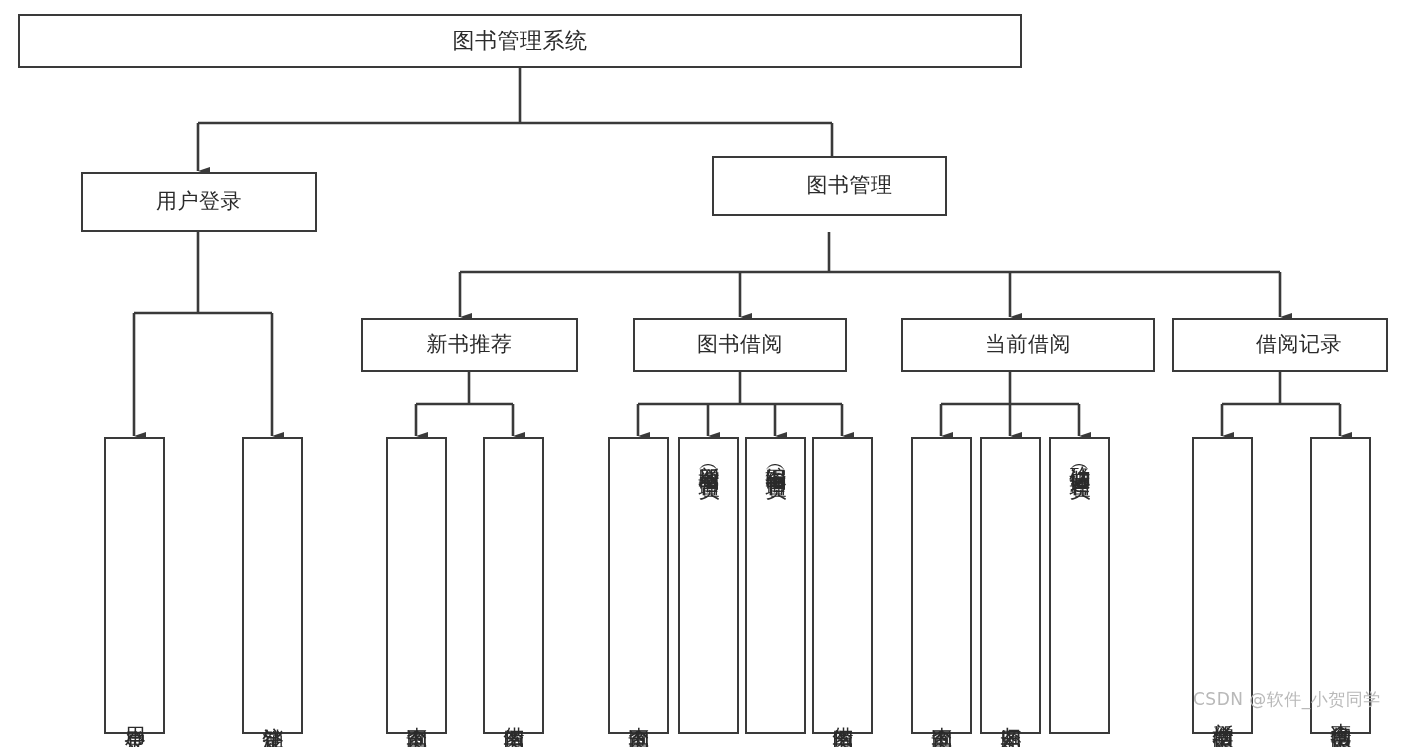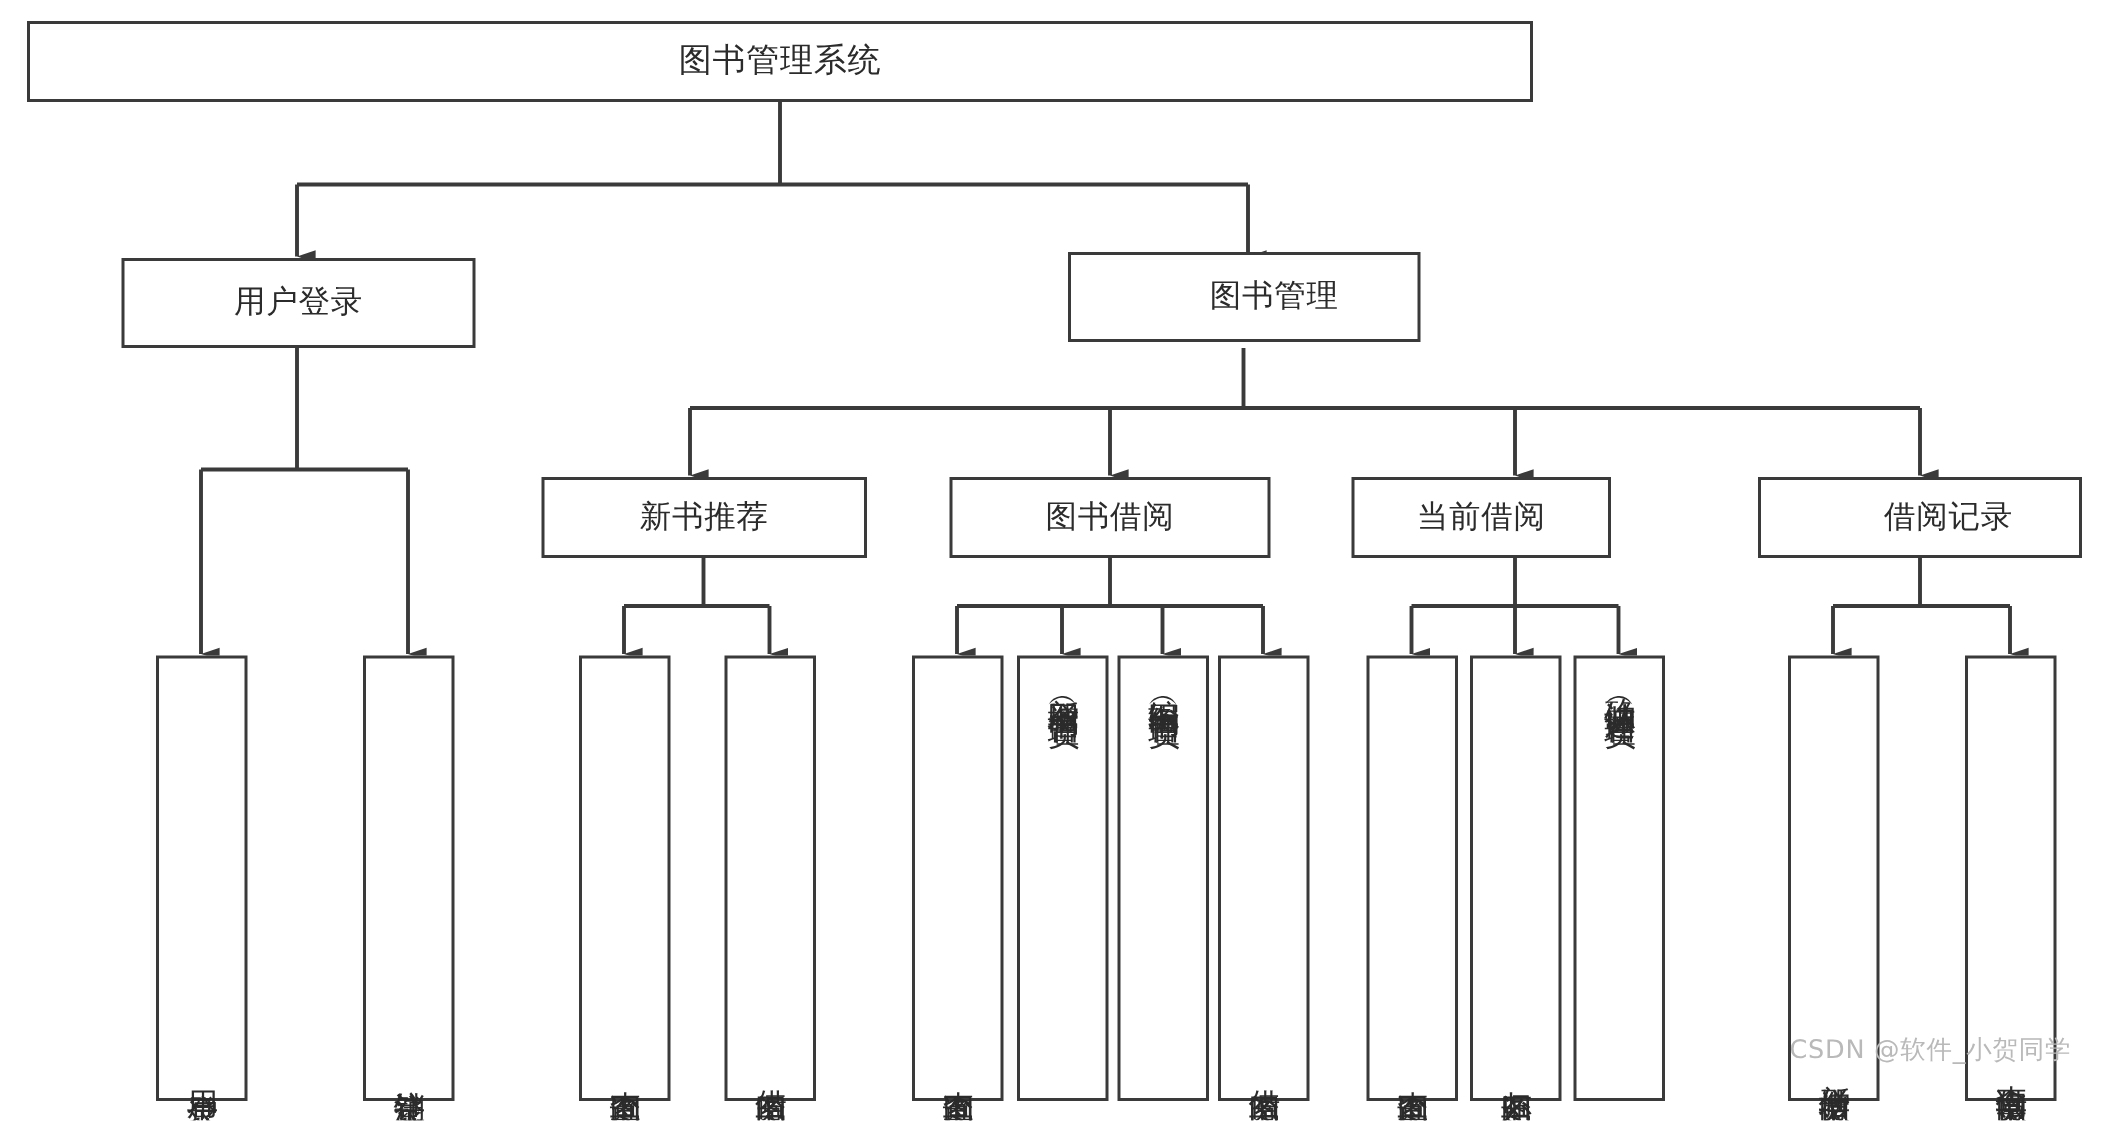--- a/index.html
+++ b/index.html
@@ -129,31 +129,31 @@
     </g>
   </svg>
 
   <div class="node h-node" id="n-root" style="left:18px; top:14px; width:1004px; height:54px;">
     <span class="lbl">图书管理系统</span>
   </div>
 
   <div class="node h-node" style="left:81px; top:172px; width:236px; height:60px;">
     <span class="lbl">用户登录</span>
   </div>
-  <div class="node h-node" style="left:712px; top:168px; width:235px; height:60px;padding-left:40px;">
+  <div class="node h-node" style="left:712px; top:156px; width:235px; height:60px;padding-left:40px;">
     <span class="lbl">图书管理</span>
   </div>
 
   <div class="node h-node" style="left:633px; top:318px; width:214px; height:54px;">
     <span class="lbl">图书借阅</span>
   </div>
   <div class="node h-node" style="left:361px; top:318px; width:217px; height:54px;">
     <span class="lbl">新书推荐</span>
   </div>
-  <div class="node h-node" style="left:901px; top:318px; width:173px; height:54px;">
+  <div class="node h-node" style="left:901px; top:318px; width:254px; height:54px;">
     <span class="lbl">当前借阅</span>
   </div>
   <div class="node h-node" style="left:1172px; top:318px; width:216px; height:54px;padding-left:38px;">
     <span class="lbl">借阅记录</span>
   </div>
 
   <div class="node v-node" style="left:104px; top:437px; width:61px; height:297px;">
     <span class="lbl">用户登录</span>
   </div>
   <div class="node v-node" style="left:242px; top:437px; width:61px; height:297px;">

